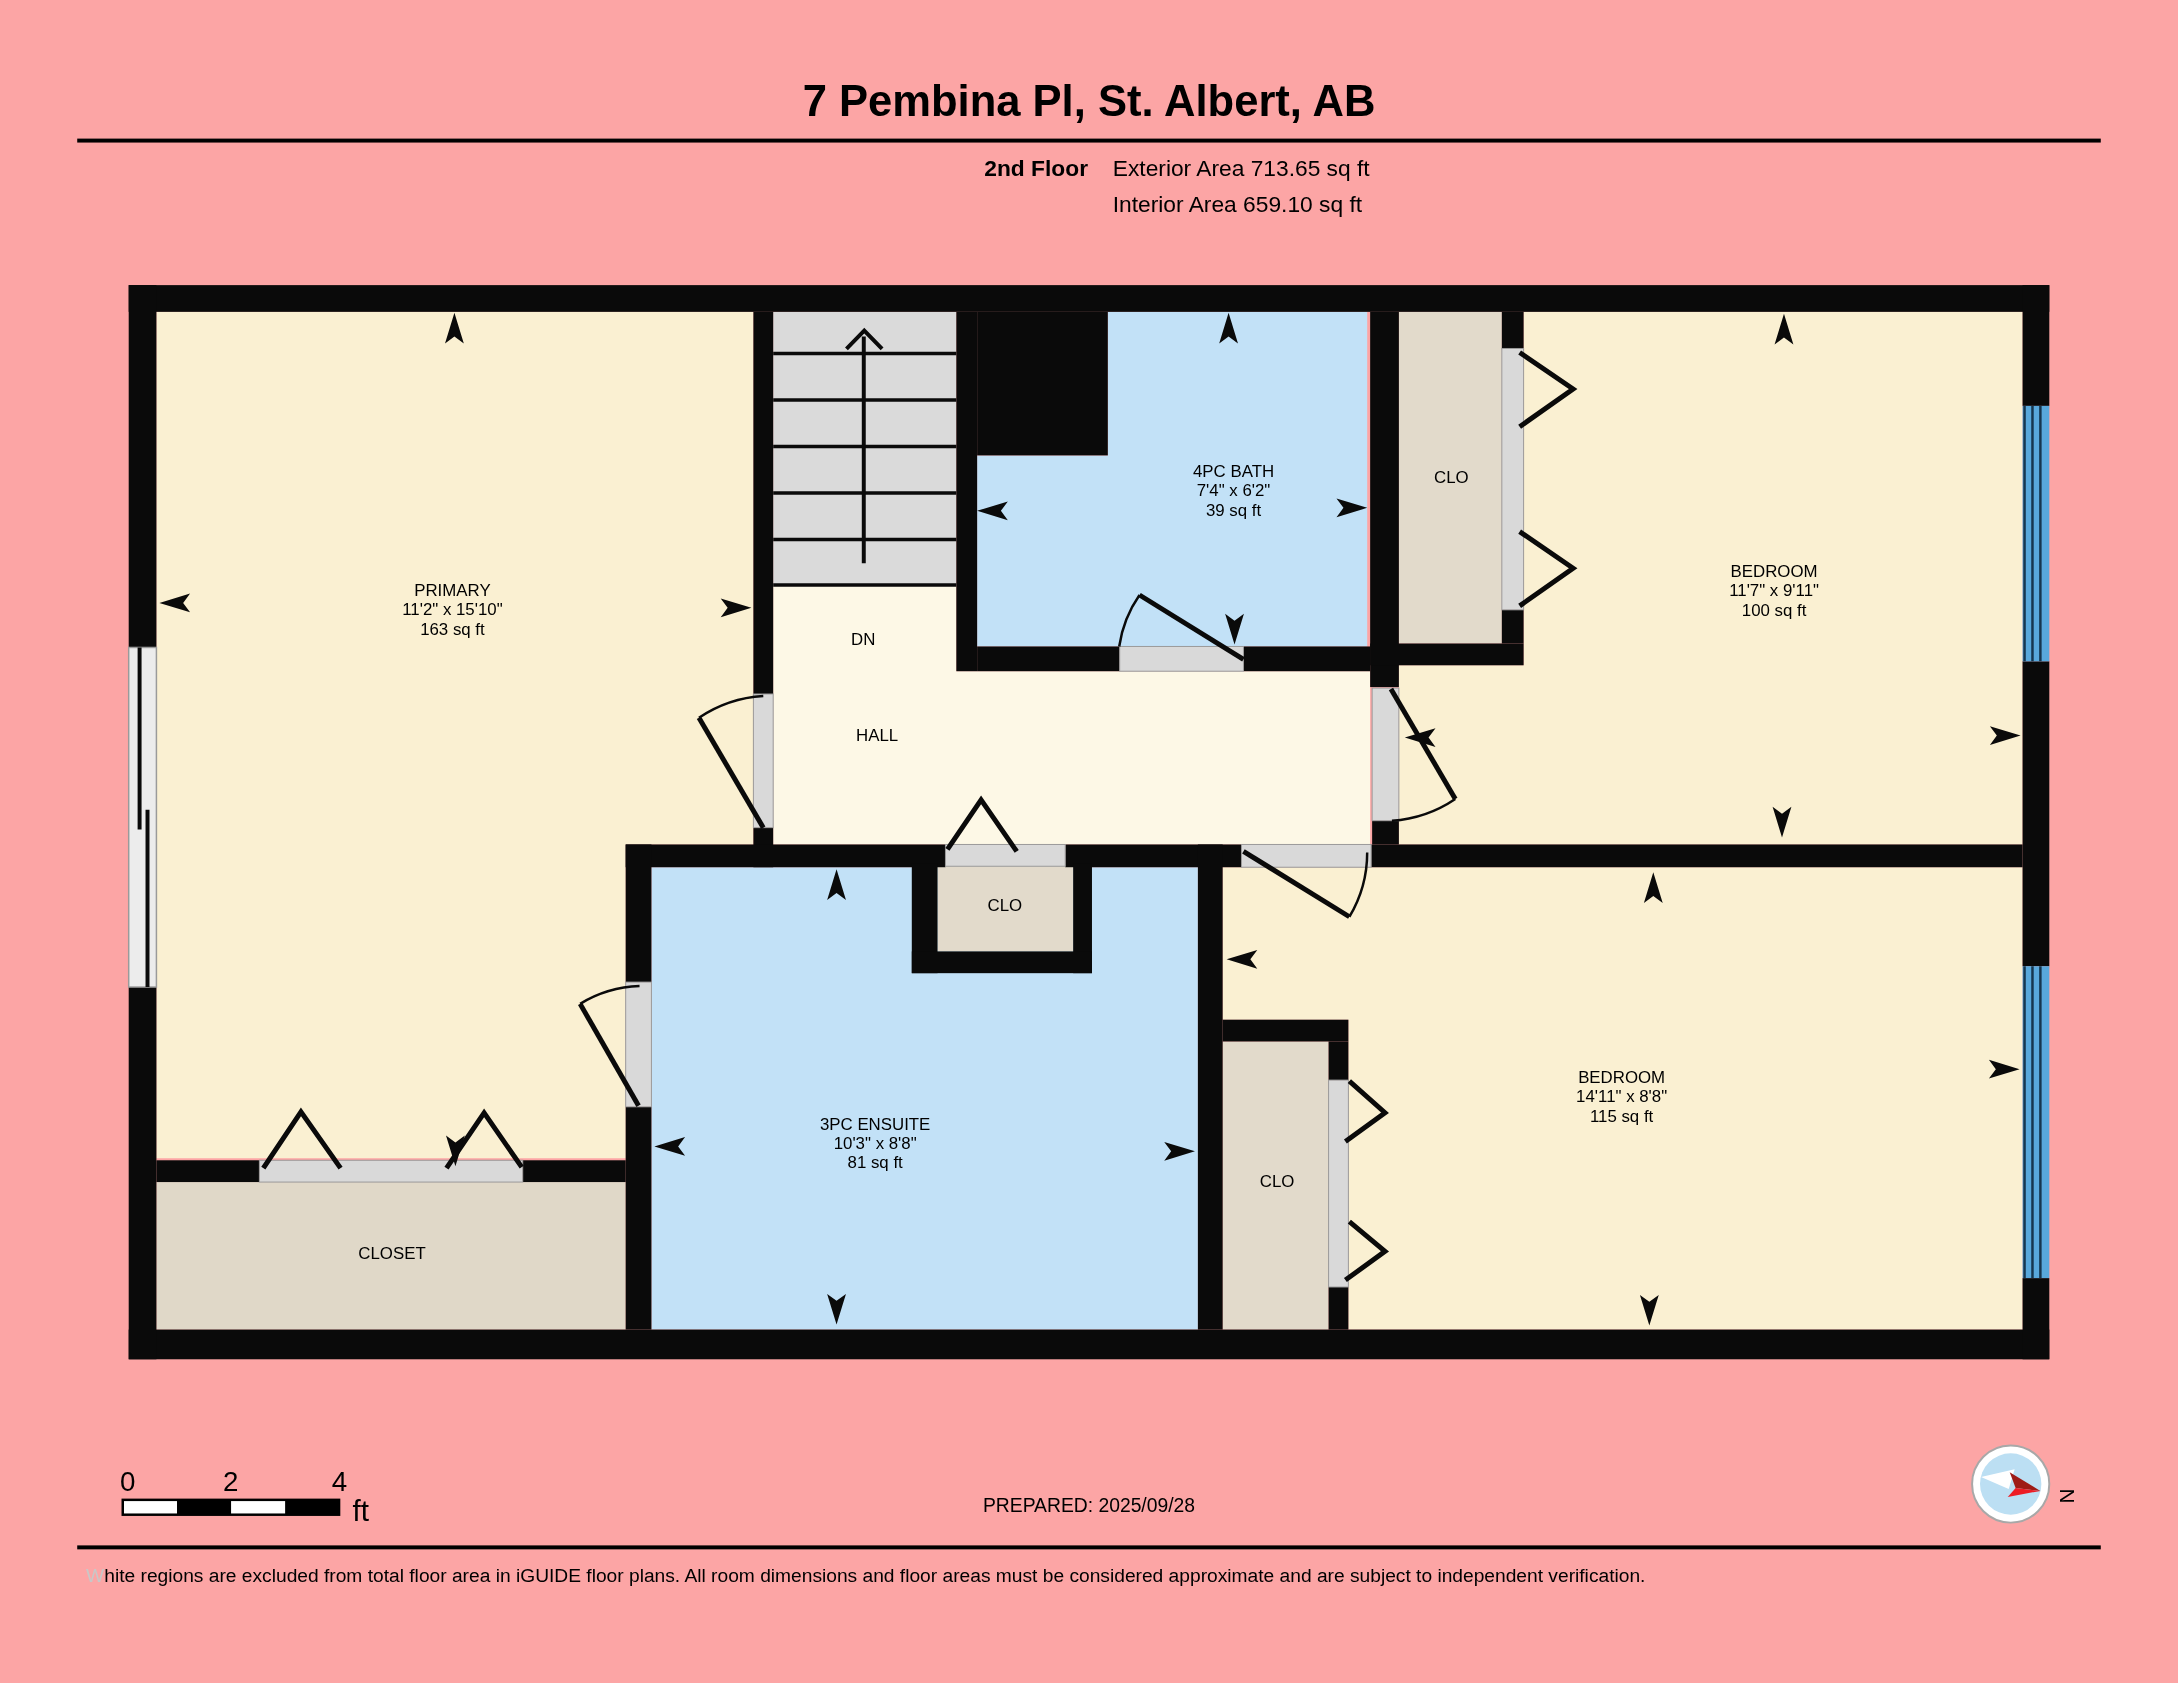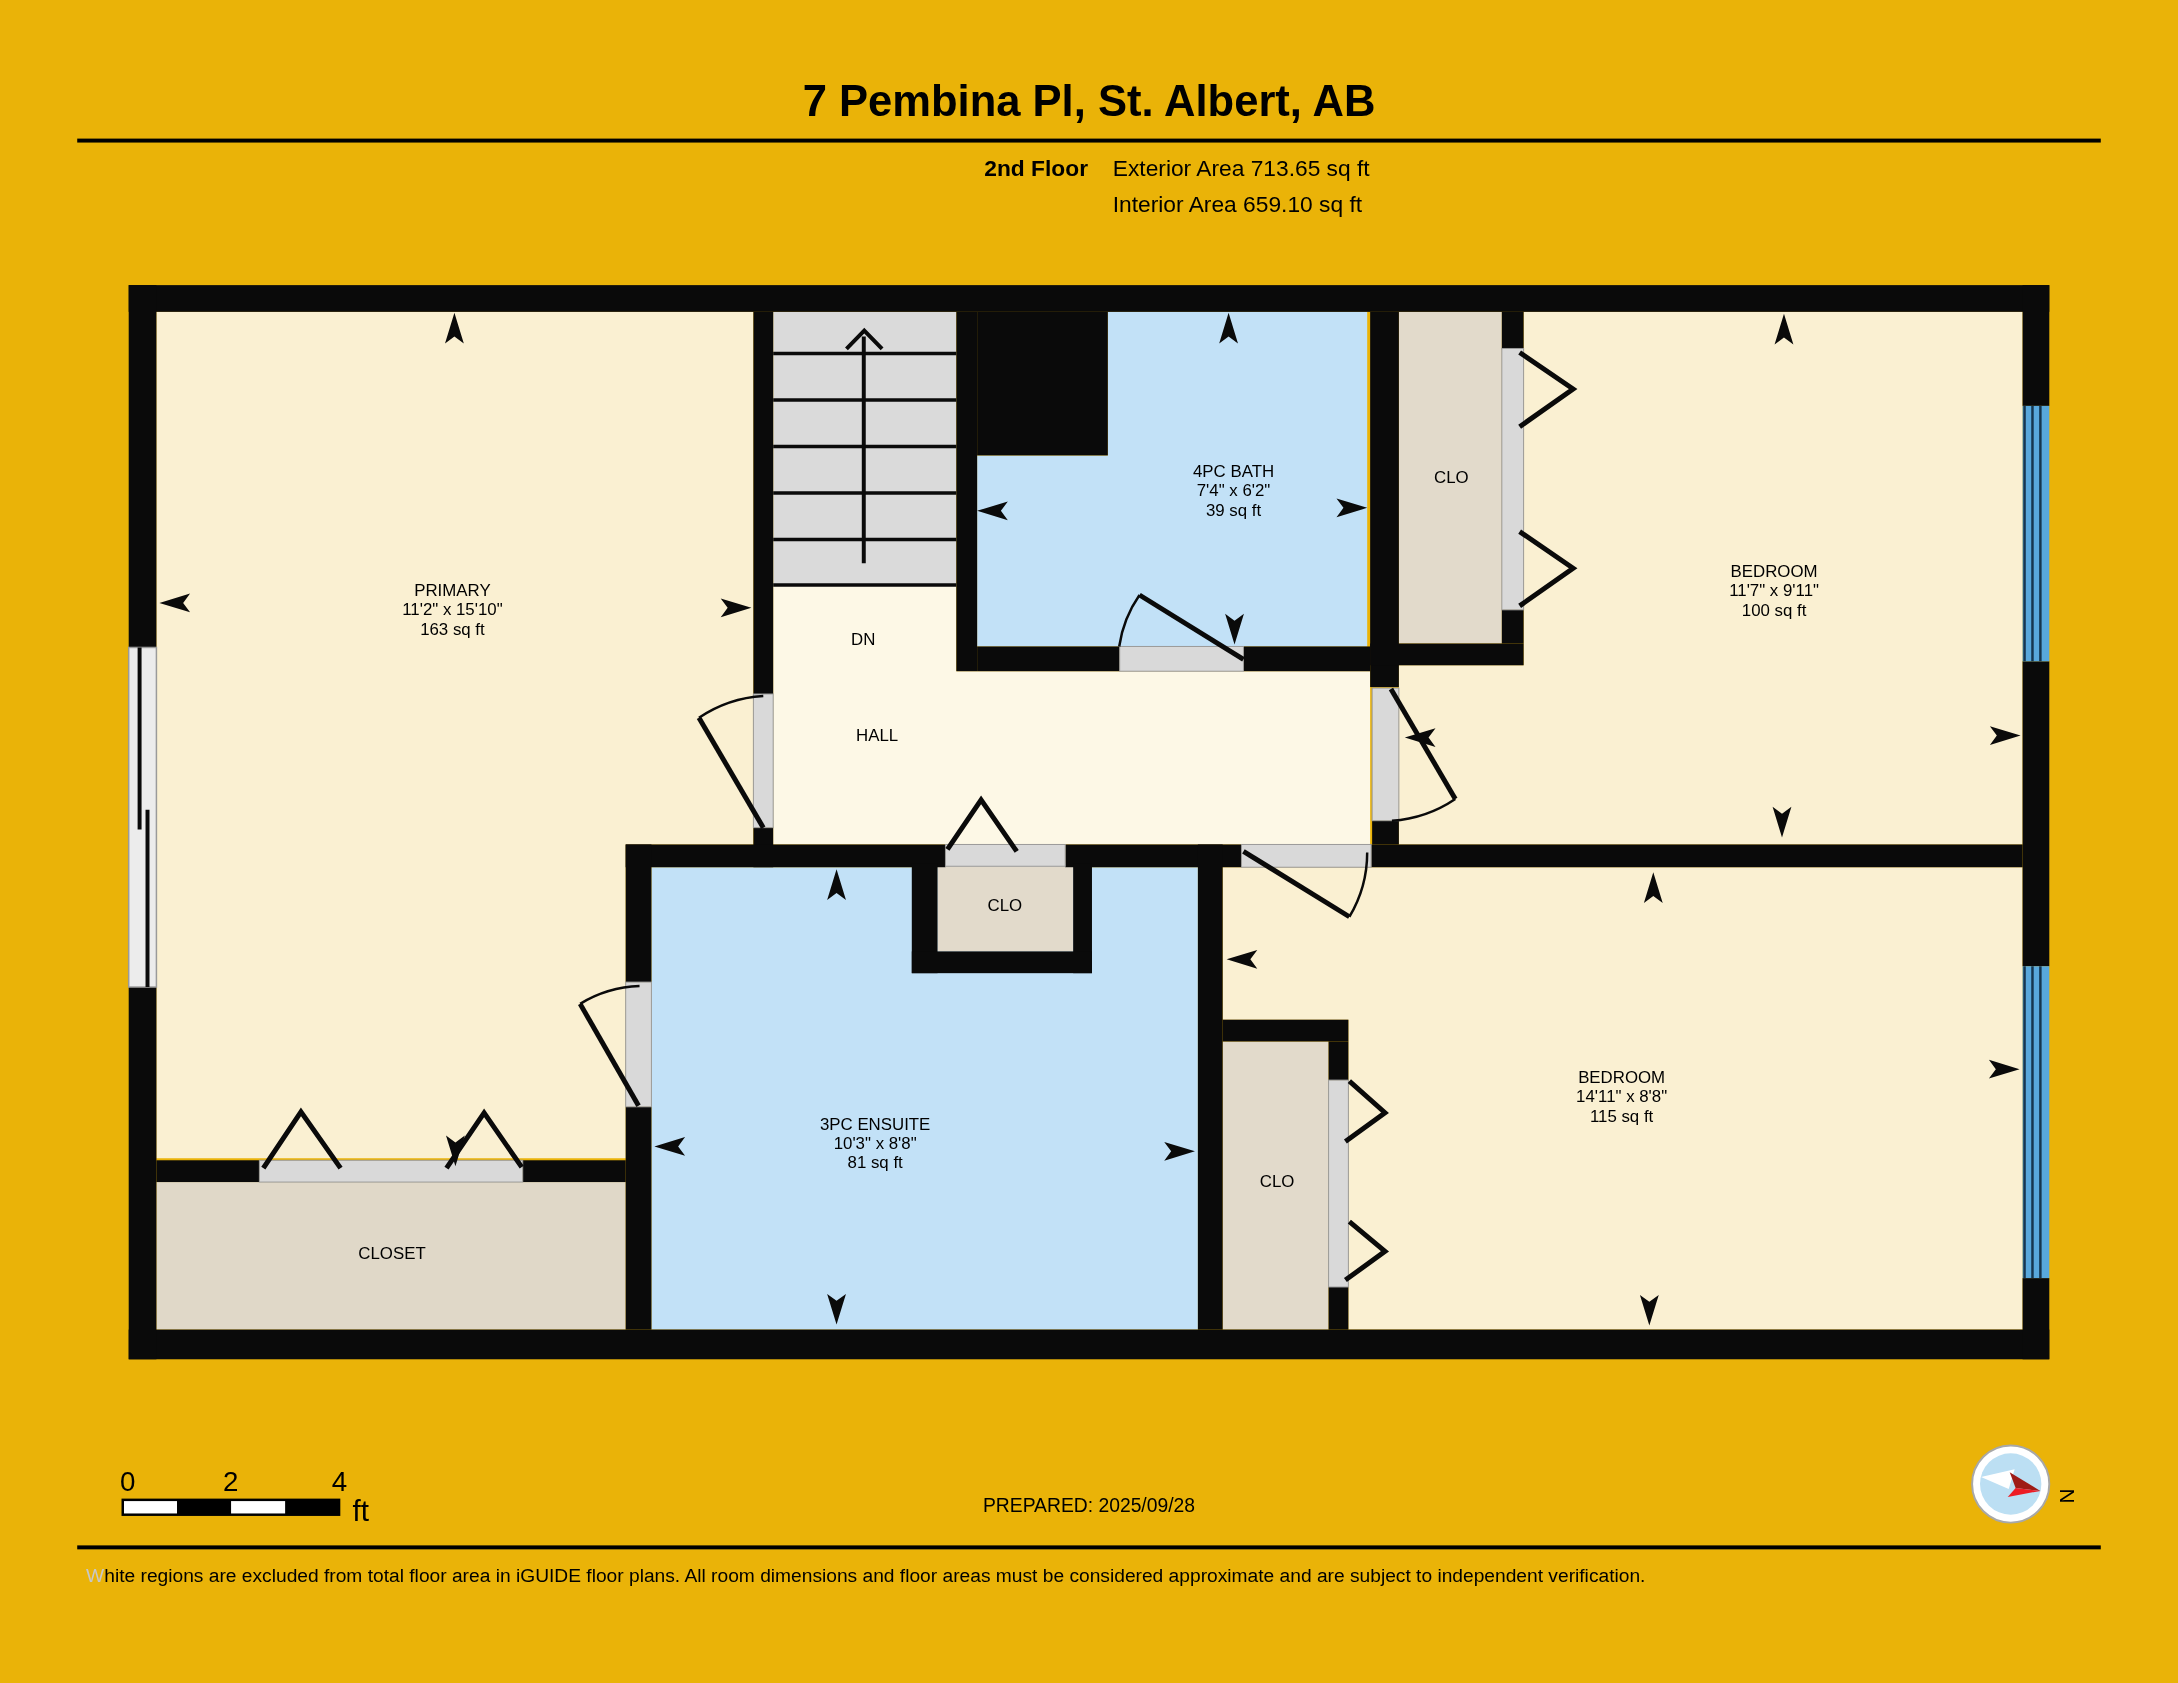--- a/index.html
+++ b/index.html
@@ -1,16 +1,16 @@
 <!DOCTYPE html>
 <html><head>
 <meta charset="utf-8">
 <style>
 html,body{margin:0;padding:0;background:#ffffff;}
-#page{position:relative;width:2178px;height:1683px;background:#eab308;overflow:hidden;}
+#page{position:relative;width:2178px;height:1683px;background:#fca5a5;overflow:hidden;}
 svg{position:absolute;left:0;top:0;display:block;}
 text{font-family:"Liberation Sans",sans-serif;fill:#000;}
 </style>
 </head>
 <body>
 <div id="page">
 <svg width="2178" height="1683" viewBox="0 0 2200 1700">
 
 <text x="1100" y="117" font-size="44" font-weight="bold" text-anchor="middle">7 Pembina Pl, St. Albert, AB</text>
 

